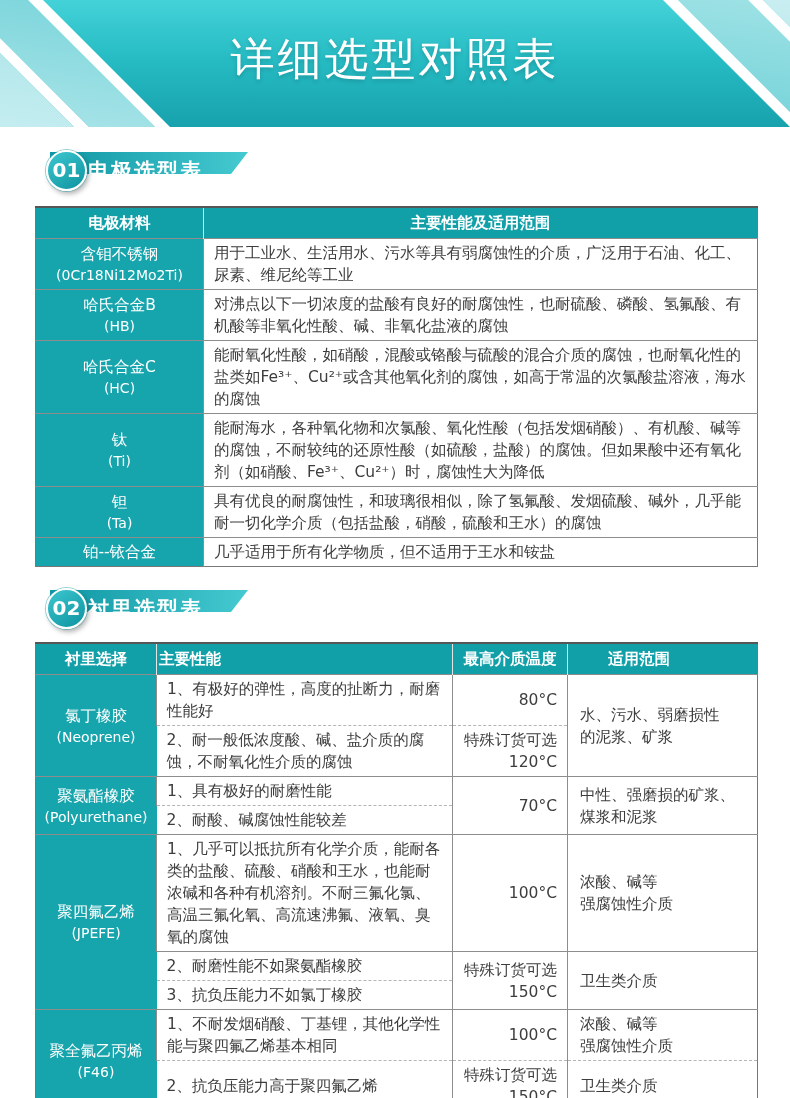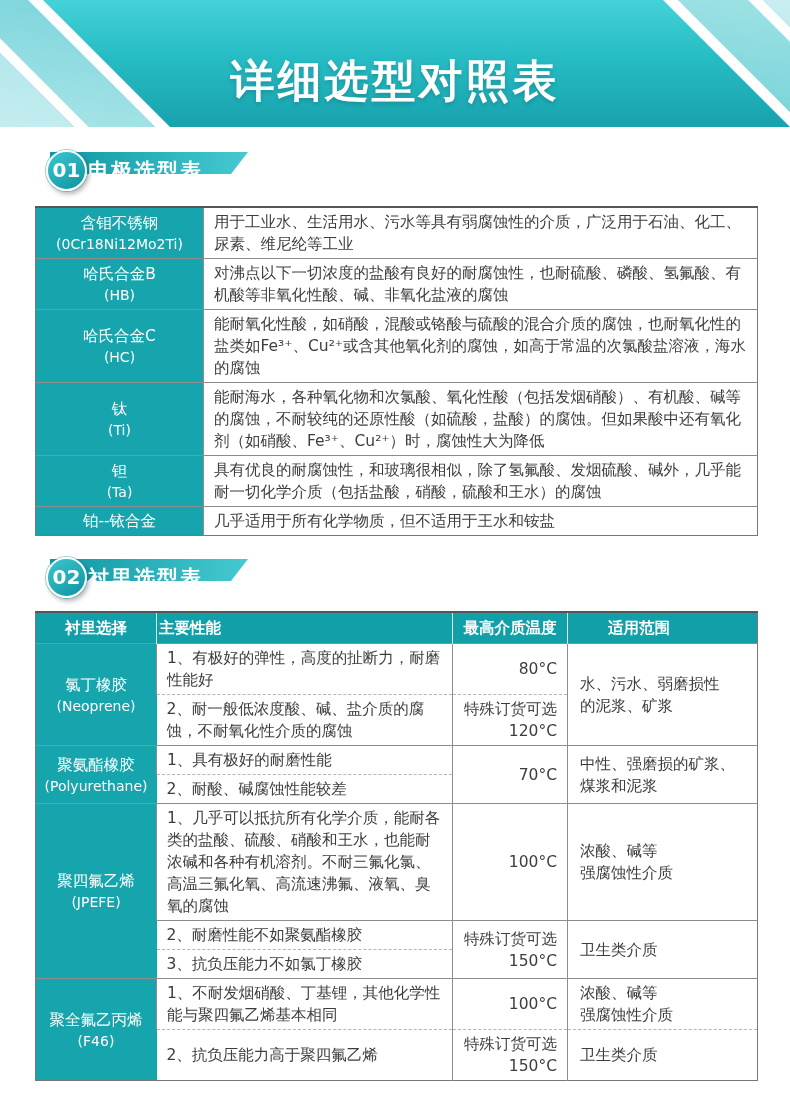--- a/index.html
+++ b/index.html
@@ -16,22 +16,22 @@
   .s-l-mid    { background:linear-gradient(to bottom left,#58cad1,#a9e4e8);
                 clip-path:polygon(0 0,28px 0,155px 127px,89px 127px,0 38px); }
   .s-l-white1 { background:#fff; clip-path:polygon(28px 0,43px 0,170px 127px,155px 127px); }
   .s-l-white2 { background:#fff; clip-path:polygon(0 38px,0 53px,74px 127px,89px 127px); }
   .s-r-light  { background:linear-gradient(to top right,#8edade,#c9eef1);
                 clip-path:polygon(763px 0,790px 0,790px 27px); }
   .s-r-mid    { background:linear-gradient(to top right,#4cc5cd,#9fe2e5);
                 clip-path:polygon(678px 0,748px 0,790px 42px,790px 112px); }
   .s-r-white1 { background:#fff; clip-path:polygon(663px 0,678px 0,790px 112px,790px 127px); }
   .s-r-white2 { background:#fff; clip-path:polygon(748px 0,763px 0,790px 27px,790px 42px); }
-  .hero-title { position:absolute; left:0; right:0; top:52px; text-align:center;
-                color:#fff; font-size:44px; font-weight:bold; letter-spacing:3px;
+  .hero-title { position:absolute; left:0; right:0; top:30px; text-align:center;
+                color:#fff; font-size:44px; font-weight:normal; letter-spacing:3px;
                 text-shadow:0 2px 4px rgba(0,0,0,0.18); }
 
   
   .section-head { position:relative; height:42px; margin:23px 0 0 30px; }
   .sec-banner { position:absolute; left:20px; top:2px; height:22px; width:198px;
                 background:linear-gradient(90deg,#0e96a3 0%,#45cad1 100%);
                 clip-path:polygon(0 0,100% 0,calc(100% - 17px) 100%,0 100%);
                 color:#fff; font-size:21px; font-weight:bold; line-height:38px;
                 padding-left:38px; letter-spacing:2px;
                 filter:drop-shadow(2px 3px 2px rgba(0,0,0,0.28)); }
@@ -87,20 +87,24 @@
     <div class="sec-banner">电极选型表</div>
     <div class="sec-circle">01</div>
   </div>
 
   <table>
     <colgroup>
         <col style="width:168px">
         <col style="width:554px">
       </colgroup>
     <tbody>
+        <tr>
+      <th class="th-center">电极材料</th>
+      <th class="th-center">主要性能及适用范围</th>
+    </tr>
     <tr>
       <td class="mat"><span class="mat-name">含钼不锈钢</span><span class="mat-code">(0Cr18Ni12Mo2Ti)</span></td>
       <td class="desc">用于工业水、生活用水、污水等具有弱腐蚀性的介质，广泛用于石油、化工、尿素、维尼纶等工业</td>
     </tr>
     <tr>
       <td class="mat"><span class="mat-name">哈氏合金B</span><span class="mat-code">(HB)</span></td>
       <td class="desc">对沸点以下一切浓度的盐酸有良好的耐腐蚀性，也耐硫酸、磷酸、氢氟酸、有机酸等非氧化性酸、碱、非氧化盐液的腐蚀</td>
     </tr>
     <tr>
       <td class="mat"><span class="mat-name">哈氏合金C</span><span class="mat-code">(HC)</span></td>

